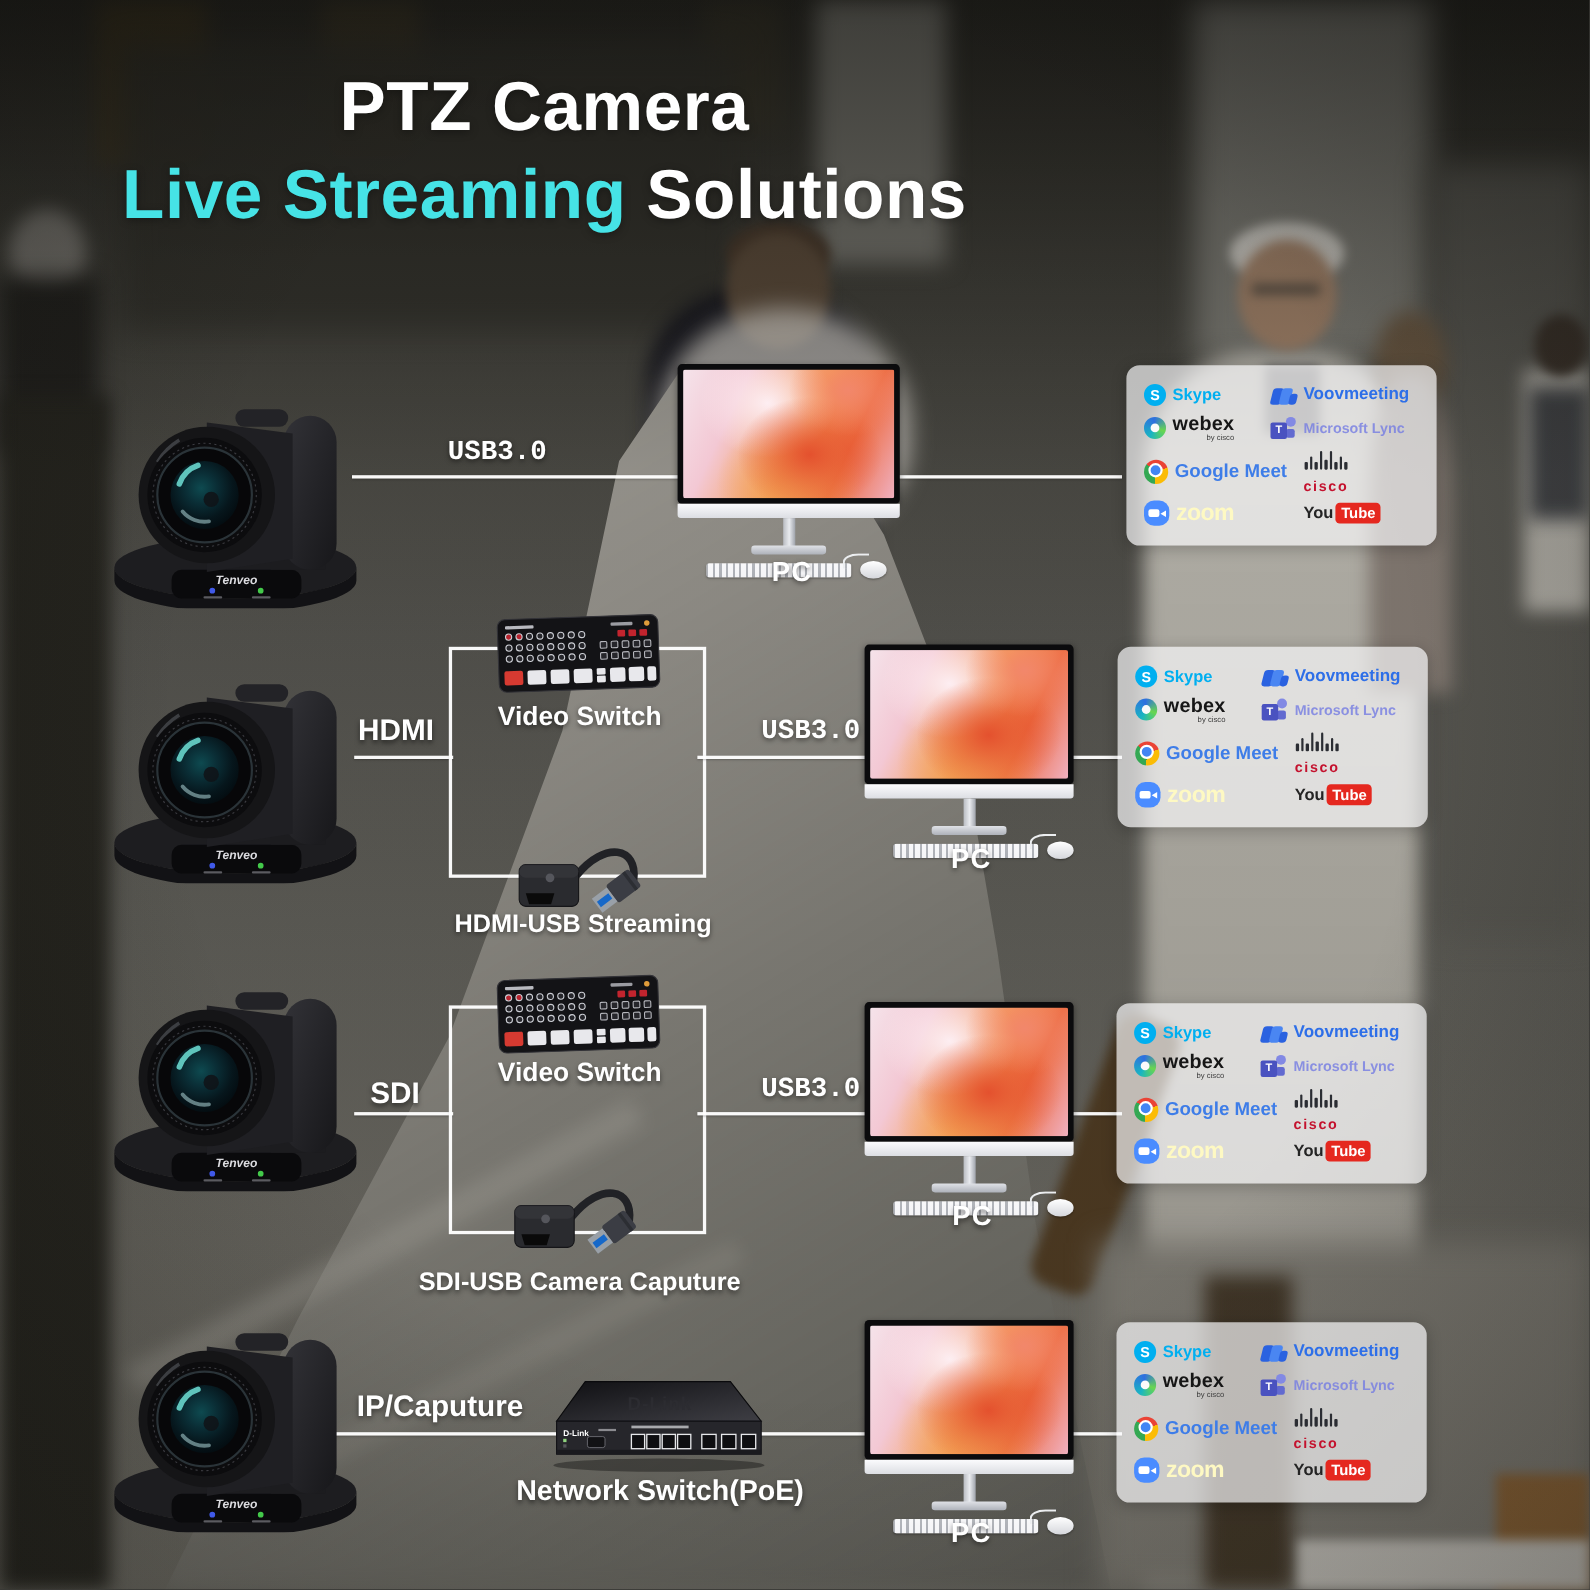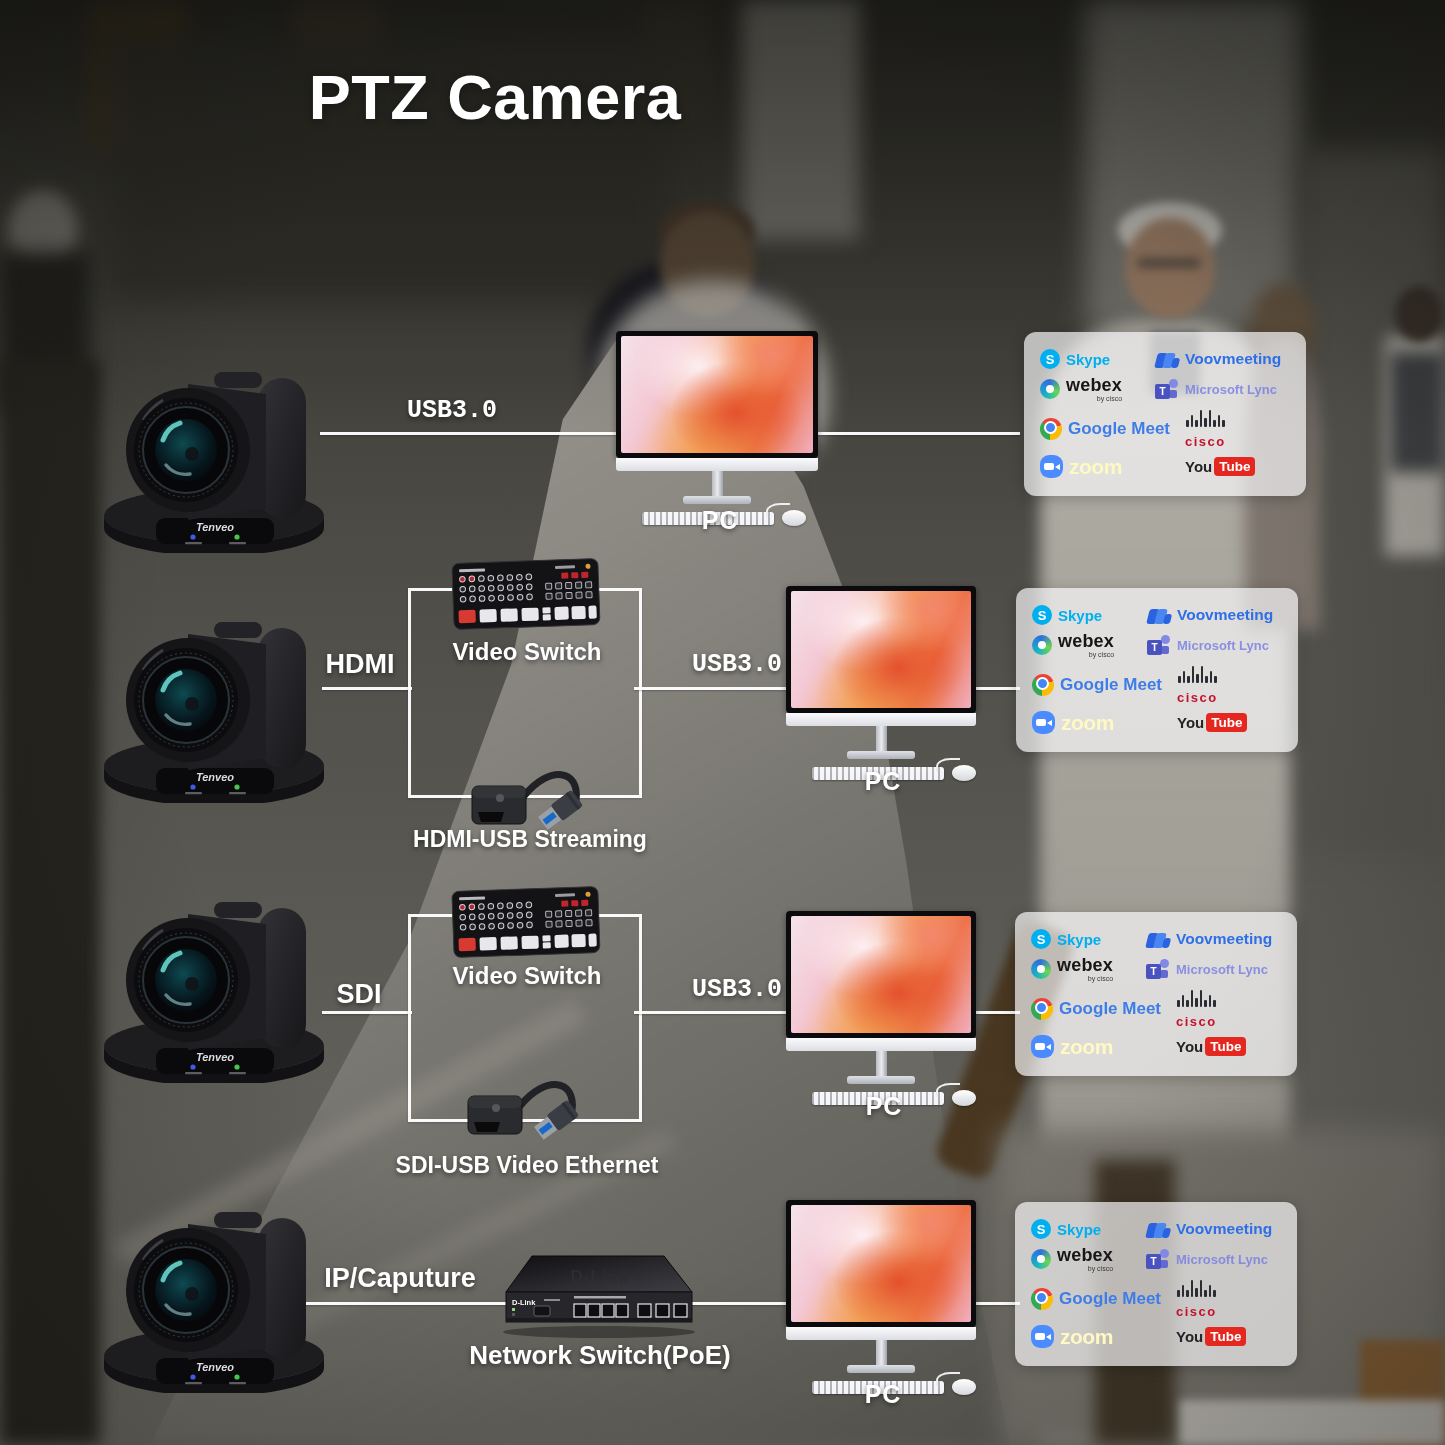--- a/index.html
+++ b/index.html
@@ -165,20 +165,21 @@
     <div class="wood-arm blur5"></div>
     <div class="floor-br blur14"></div>
     <div class="bench-center blur8"></div>
     <div class="wood-right blur5"></div>
     <div class="cushion blur5"></div>
   </div>
   <div class="vignette"></div>
 
   <div class="title">
     <div class="l1">PTZ Camera</div>
+    <div class="l2"><span class="accent">Live Streaming</span><span> Solutions</span></div>
   </div>
 
   <div class="conn-line" style="left:320px;top:432px;width:300px"></div>
   <div class="conn-line" style="left:816px;top:432px;width:204px"></div>
   <div class="conn-line" style="left:322px;top:687px;width:90px"></div>
   <div class="conn-rect" style="left:408px;top:588px;width:228px;height:204px"></div>
   <div class="conn-line" style="left:634px;top:687px;width:154px"></div>
   <div class="conn-line" style="left:972px;top:687px;width:48px"></div>
   <div class="conn-line" style="left:322px;top:1011px;width:90px"></div>
   <div class="conn-rect" style="left:408px;top:914px;width:228px;height:202px"></div>
@@ -828,20 +829,20 @@
 
   <div class="conn-label lb-io" style="left:360px;top:649px">HDMI</div>
   <div class="conn-label lb-dev" style="left:527px;top:638px">Video Switch</div>
   <div class="conn-label lb-conn" style="left:737px;top:650px">USB3.0</div>
   <div class="conn-label lb-adp" style="left:530px;top:826px">HDMI-USB Streaming</div>
   <div class="conn-label lb-pc" style="left:883px;top:767px">PC</div>
 
   <div class="conn-label lb-io" style="left:359px;top:979px">SDI</div>
   <div class="conn-label lb-dev" style="left:527px;top:962px">Video Switch</div>
   <div class="conn-label lb-conn" style="left:737px;top:975px">USB3.0</div>
-  <div class="conn-label lb-adp" style="left:527px;top:1152px">SDI-USB Video Ethernet</div>
+  <div class="conn-label lb-adp" style="left:527px;top:1152px">SDI-USB Camera Caputure</div>
   <div class="conn-label lb-pc" style="left:884px;top:1092px">PC</div>
 
   <div class="conn-label lb-io" style="left:400px;top:1263px">IP/Caputure</div>
   <div class="conn-label lb-net" style="left:600px;top:1340px">Network Switch(PoE)</div>
   <div class="conn-label lb-pc" style="left:883px;top:1380px">PC</div>
 
 </div>
 
 </body></html>

